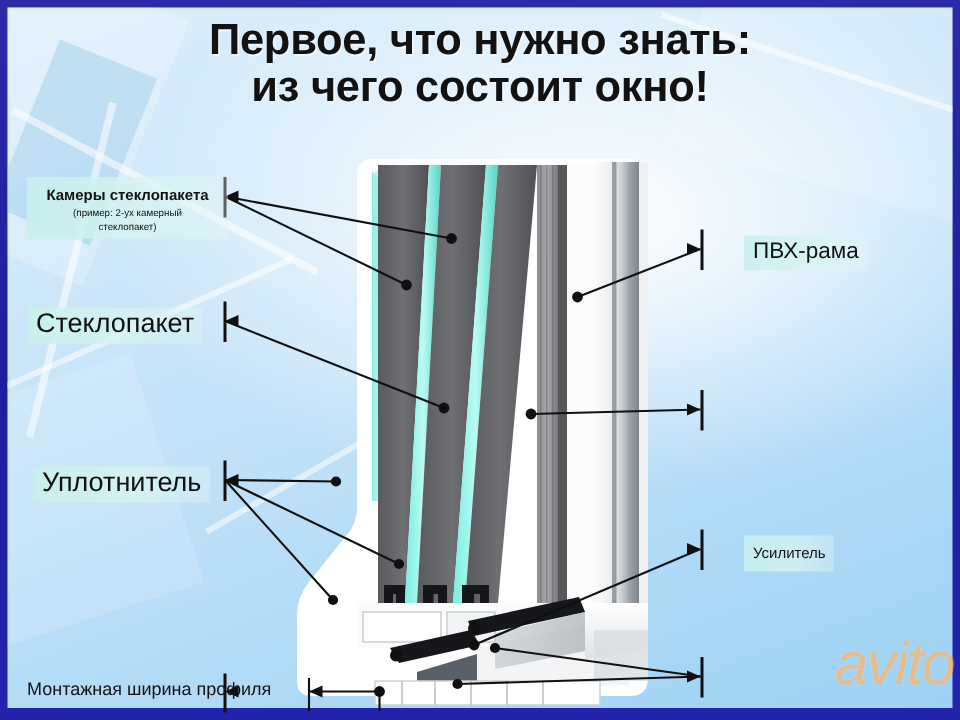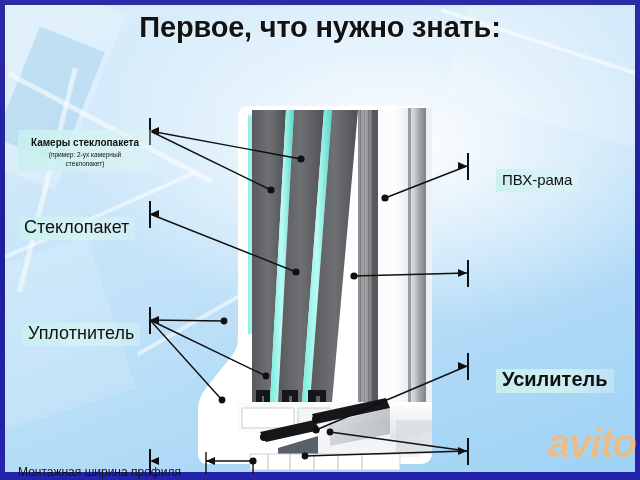--- a/index.html
+++ b/index.html
@@ -43,37 +43,36 @@
   
   #win{position:absolute;left:185px;top:97px;width:250px;height:372px;z-index:20;}
 
   
   .lab{
     position:absolute;z-index:35;
     color:#111;
     background:linear-gradient(90deg,rgba(200,240,238,.90) 0%,rgba(214,244,241,.80) 55%,rgba(225,246,243,.35) 100%);
     padding:2px 6px 3px 6px;
     white-space:nowrap;
-    margin-top:12px;
   }
   .lab .main{font-size:18px;line-height:16px;}
   .lab .sub{font-size:7.5px;line-height:8.5px;text-align:center;display:block;}
   .lab.sm .main{font-size:10px;font-weight:bold;}
   .lab.sm .sub{font-size:6.5px;}
   .lab.rt{text-align:right;}
 
   
   .tick{position:absolute;width:2px;background:#101010;z-index:34;}
 
   svg#leaders{position:absolute;left:0;top:0;width:640px;height:480px;z-index:33;pointer-events:none;}
 
   
   #wm{
     position:absolute;right:4px;bottom:14px;z-index:60;
-    font-size:40px;font-weight:bold;font-style:italic;
+    font-size:40px;font-weight:normal;font-style:italic;
     color:rgba(255,145,30,.50);
     letter-spacing:-1px;
     text-shadow:0 0 1px rgba(255,255,255,.5);
     pointer-events:none;
   }
 </style>
 </head>
 <body>
 
 <div id="stage">
@@ -187,20 +186,21 @@
           <line x1="172" y1="352" x2="172" y2="368"></line>
         </g>
 
         <path d="M200 300 L242 300 L242 330 L200 338 Z" fill="url(#gSillTop)"></path>
         <path d="M206 318 L242 318 L242 352 L206 352 Z" fill="#d9dde1" opacity=".8"></path>
       </svg>
     </div>
 
     <div id="title">
       <span>Первое, что нужно знать:</span>
+      <span class="l2">из чего состоит окно!</span>
     </div>
   </div>
 
   <svg id="leaders" viewBox="0 0 640 480">
     <g stroke="#101010" stroke-width="1.4" fill="none">
 
       <line x1="150" y1="131" x2="301" y2="159"></line>
       <line x1="150" y1="131" x2="271" y2="190"></line>
 
       <line x1="150" y1="214" x2="296" y2="272"></line>
@@ -277,19 +277,19 @@
   <div class="lab" style="left:18px;top:450px;background:none;padding:0;">
     <span class="main" style="font-size:12px;">Монтажная ширина профиля</span>
   </div>
 
   <div class="lab rt" style="left:496px;top:157px;">
     <span class="main" style="font-size:15px;">ПВХ-рама</span>
   </div>
 
 
   <div class="lab rt" style="left:496px;top:357px;">
-    <span class="main" style="font-size:20px;font-weight:bold;">Усилитель</span>
+    <span class="main" style="font-size:10px;">Усилитель</span>
   </div>
 
 
   <div id="wm">avito</div>
 
 </div>
 
 </body></html>

